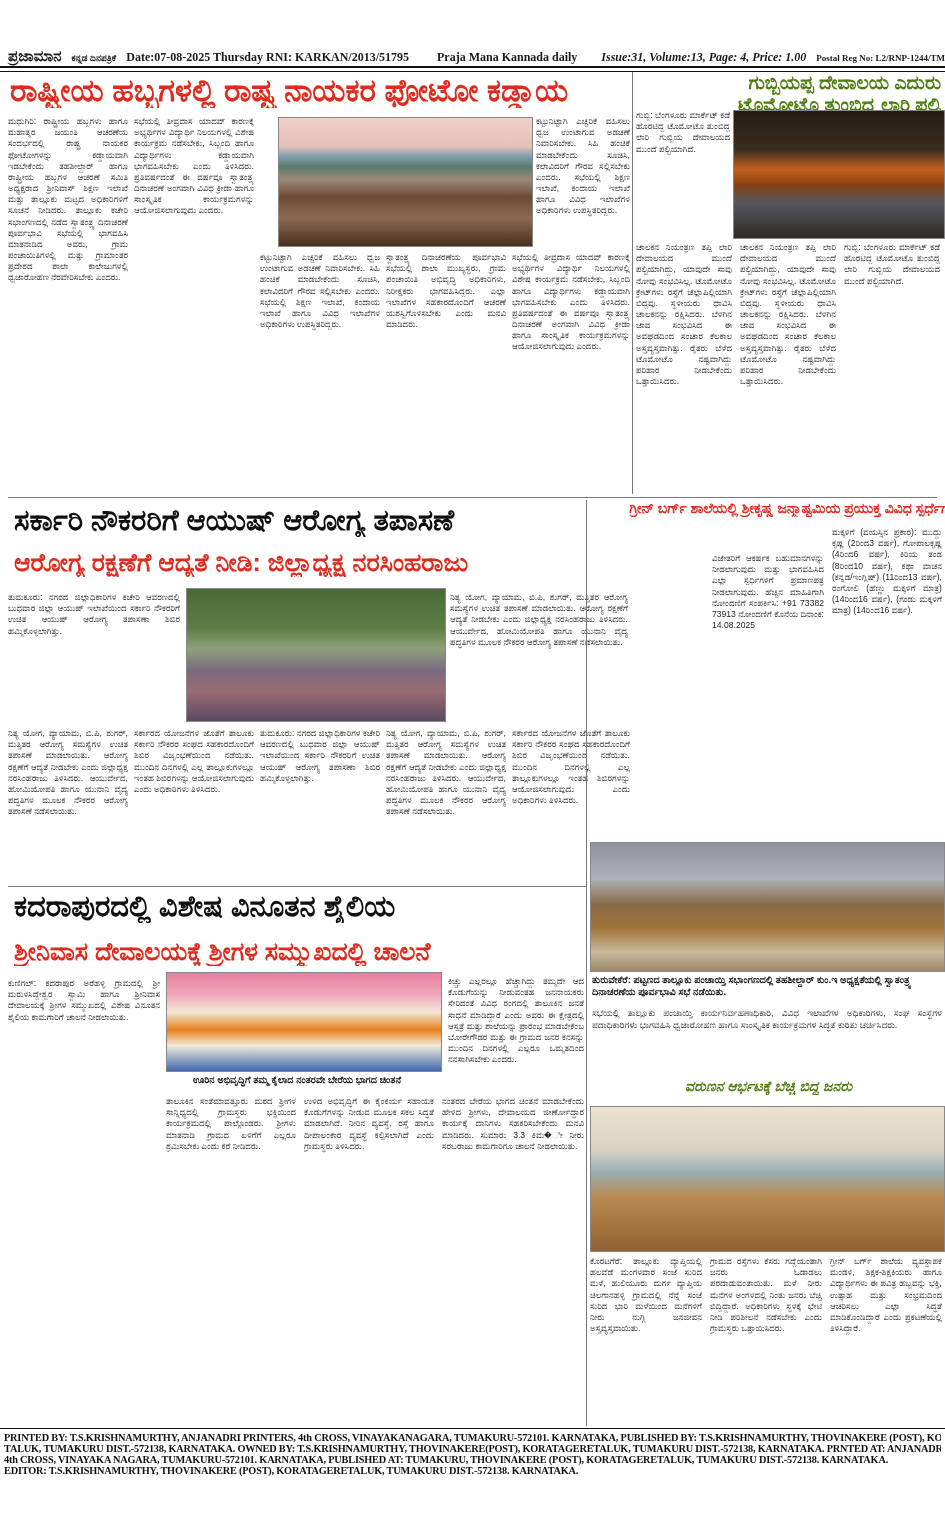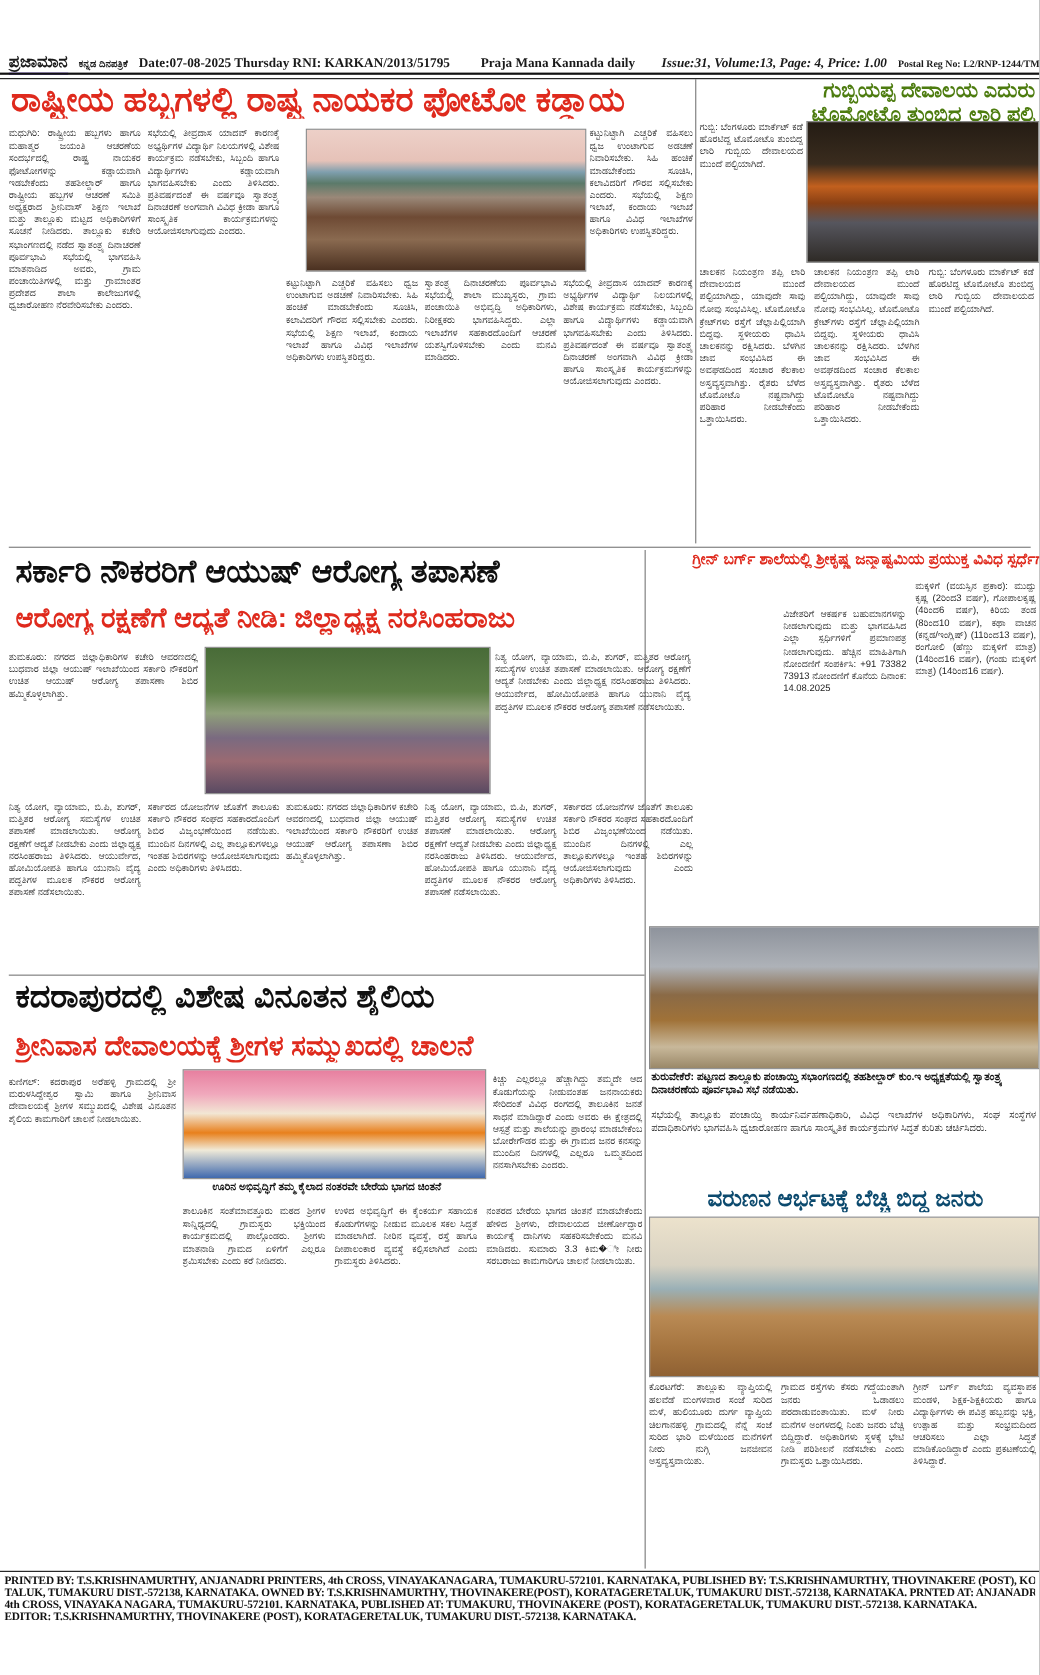--- a/index.html
+++ b/index.html
@@ -12,21 +12,21 @@
   .tagline{font-size:9px;font-weight:bold;}
   .mast-item{font-family:"Liberation Serif",serif;font-weight:bold;font-size:12px;}
   .mast-small{font-family:"Liberation Serif",serif;font-weight:bold;font-size:9px;}
   .rule2{left:0;top:66px;width:945px;height:3px;border-top:2px solid #111;border-bottom:1px solid #111;}
   
   .hl-red-big{font-size:31px;font-weight:bold;color:#df2a1d;line-height:1.1;white-space:nowrap;overflow:hidden;}
   .hl-blk-big{font-size:29px;font-weight:bold;color:#101010;line-height:1.1;white-space:nowrap;overflow:hidden;}
   .hl-red-mid{font-size:25px;font-weight:bold;color:#df2a1d;line-height:1.1;white-space:nowrap;overflow:hidden;}
   .hl-blk-sm{font-size:19px;font-weight:bold;color:#4d7c0f;text-align:right;line-height:1.15;}
   .hl-red-sm{font-size:14px;font-weight:bold;color:#df2a1d;text-align:center;white-space:nowrap;overflow:hidden;}
-  .hl-red-med{font-size:21px;font-weight:bold;color:#0c4a6e;text-align:center;white-space:nowrap;overflow:hidden;}
+  .hl-red-med{font-size:14px;font-weight:bold;color:#4d7c0f;text-align:center;white-space:nowrap;overflow:hidden;font-style:italic;}
   
   .col{font-size:8.6px;line-height:1.3;text-align:justify;overflow:hidden;word-break:break-word;color:#1c1c1c;}
   .caption{font-size:9.6px;font-weight:bold;color:#101010;line-height:1.25;overflow:hidden;}
   
   .vrule{width:1px;background:#777;}
   .hrule{height:1px;background:#777;}
   
   .photo{overflow:hidden;border:1px solid #888;}
   .ph-meeting{background:linear-gradient(180deg,#edd0c8 0%,#e6c2b8 22%,#7f9fae 30%,#5b7a6a 38%,#9a8878 48%,#6e4a34 62%,#8a6a50 78%,#4a3020 100%);}
   .ph-lorry{background:linear-gradient(180deg,#241c14 0%,#3a2c1e 30%,#c2601e 46%,#8a4014 58%,#56565e 72%,#2e2a26 100%);}

